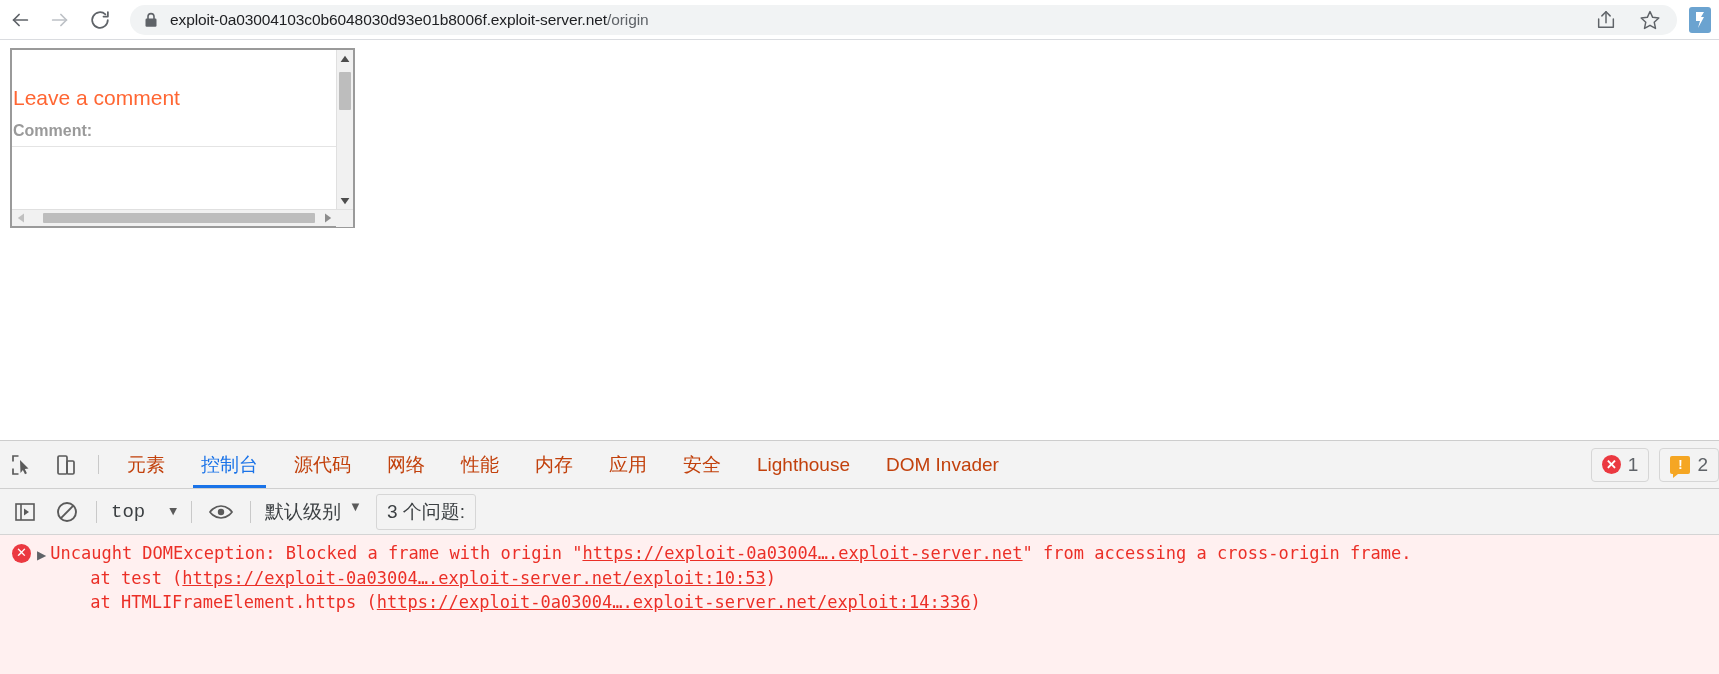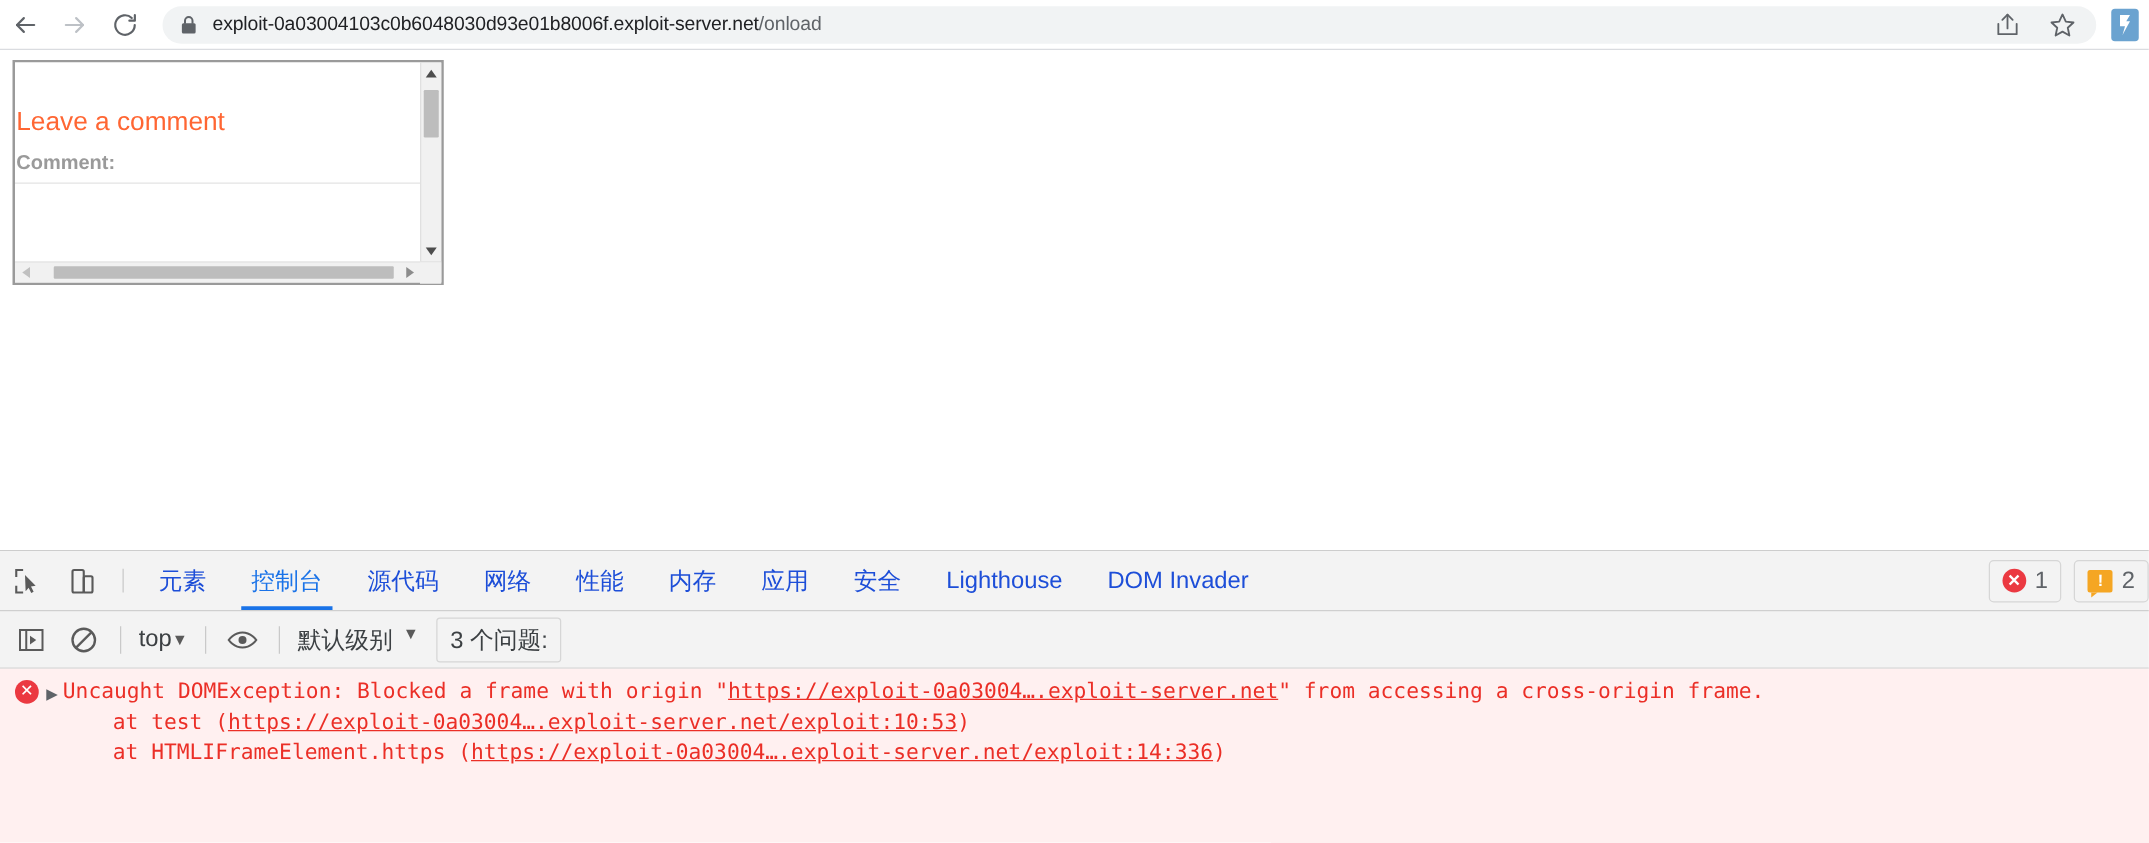--- a/index.html
+++ b/index.html
@@ -173,21 +173,21 @@
     width: 1px;
     background: #c9c9c9;
     margin: 14px 10px;
     flex: none;
   }
   .dt-tabs { display: flex; align-items: stretch; }
   .dt-tab {
     padding: 0 18px;
     display: flex; align-items: center;
     font-size: 19px;
-    color: #1d4ed8;
+    color: #c2410c;
     white-space: nowrap;
     position: relative;
   }
   .dt-tab.active { color: #1a73e8; }
   .dt-tab.active::after {
     content: "";
     position: absolute;
     left: 10px; right: 10px; bottom: 0;
     height: 3px;
     background: #1a73e8;
@@ -242,24 +242,25 @@
   }
   .ct-btn {
     width: 42px; height: 46px;
     display: flex; align-items: center; justify-content: center;
     color: #5a5a5a;
     flex: none;
   }
   .ct-btn svg { display: block; }
   .ct-sep { width: 1px; height: 22px; background: #c9c9c9; margin: 0 8px; flex: none; }
   .ct-select {
-    display: flex; align-items: center; gap: 0;
+    display: flex; align-items: center; gap: 24px;
     font-size: 19px; color: #3c4043;
     padding: 0 6px;
     white-space: nowrap;
+    font-family: Liberation Mono, monospace;
   }
   .caret { font-size: 13px; color: #5a5a5a; }
   .ct-filter {
     flex: 1;
     height: 30px;
     background: #ffffff;
     border: 1px solid #c2c2c2;
     margin: 0 8px 0 6px;
     display: flex; align-items: center;
     padding: 0 8px;
@@ -356,21 +357,21 @@
     </svg>
   </div>
 
   <div class="omnibox">
     <span class="lock-icon">
       <svg width="14" height="16" viewBox="0 0 14 16" fill="currentColor">
         <rect x="1.5" y="6.5" width="11" height="8.2" rx="1.2"></rect>
         <path d="M4 7V4.6a3 3 0 0 1 6 0V7" fill="none" stroke="currentColor" stroke-width="1.6"></path>
       </svg>
     </span>
-    <span class="url-text"><span>exploit-0a03004103c0b6048030d93e01b8006f.exploit-server.net</span><span class="path">/onload</span></span>
+    <span class="url-text"><span>exploit-0a03004103c0b6048030d93e01b8006f.exploit-server.net</span><span class="path">/origin</span></span>
     <span class="omnibox-actions">
       <span>
         <svg width="22" height="22" viewBox="0 0 24 24" fill="none" stroke="currentColor" stroke-width="1.6" stroke-linecap="round" stroke-linejoin="round">
           <path d="M4 11v9h16v-9"></path>
             <path d="M12 15V3"></path>
             <polyline points="7.5,7.5 12,3 16.5,7.5"></polyline>
         </svg>
       </span>
       <span>
         <svg width="22" height="22" viewBox="0 0 24 24" fill="none" stroke="currentColor" stroke-width="1.6" stroke-linejoin="round">

